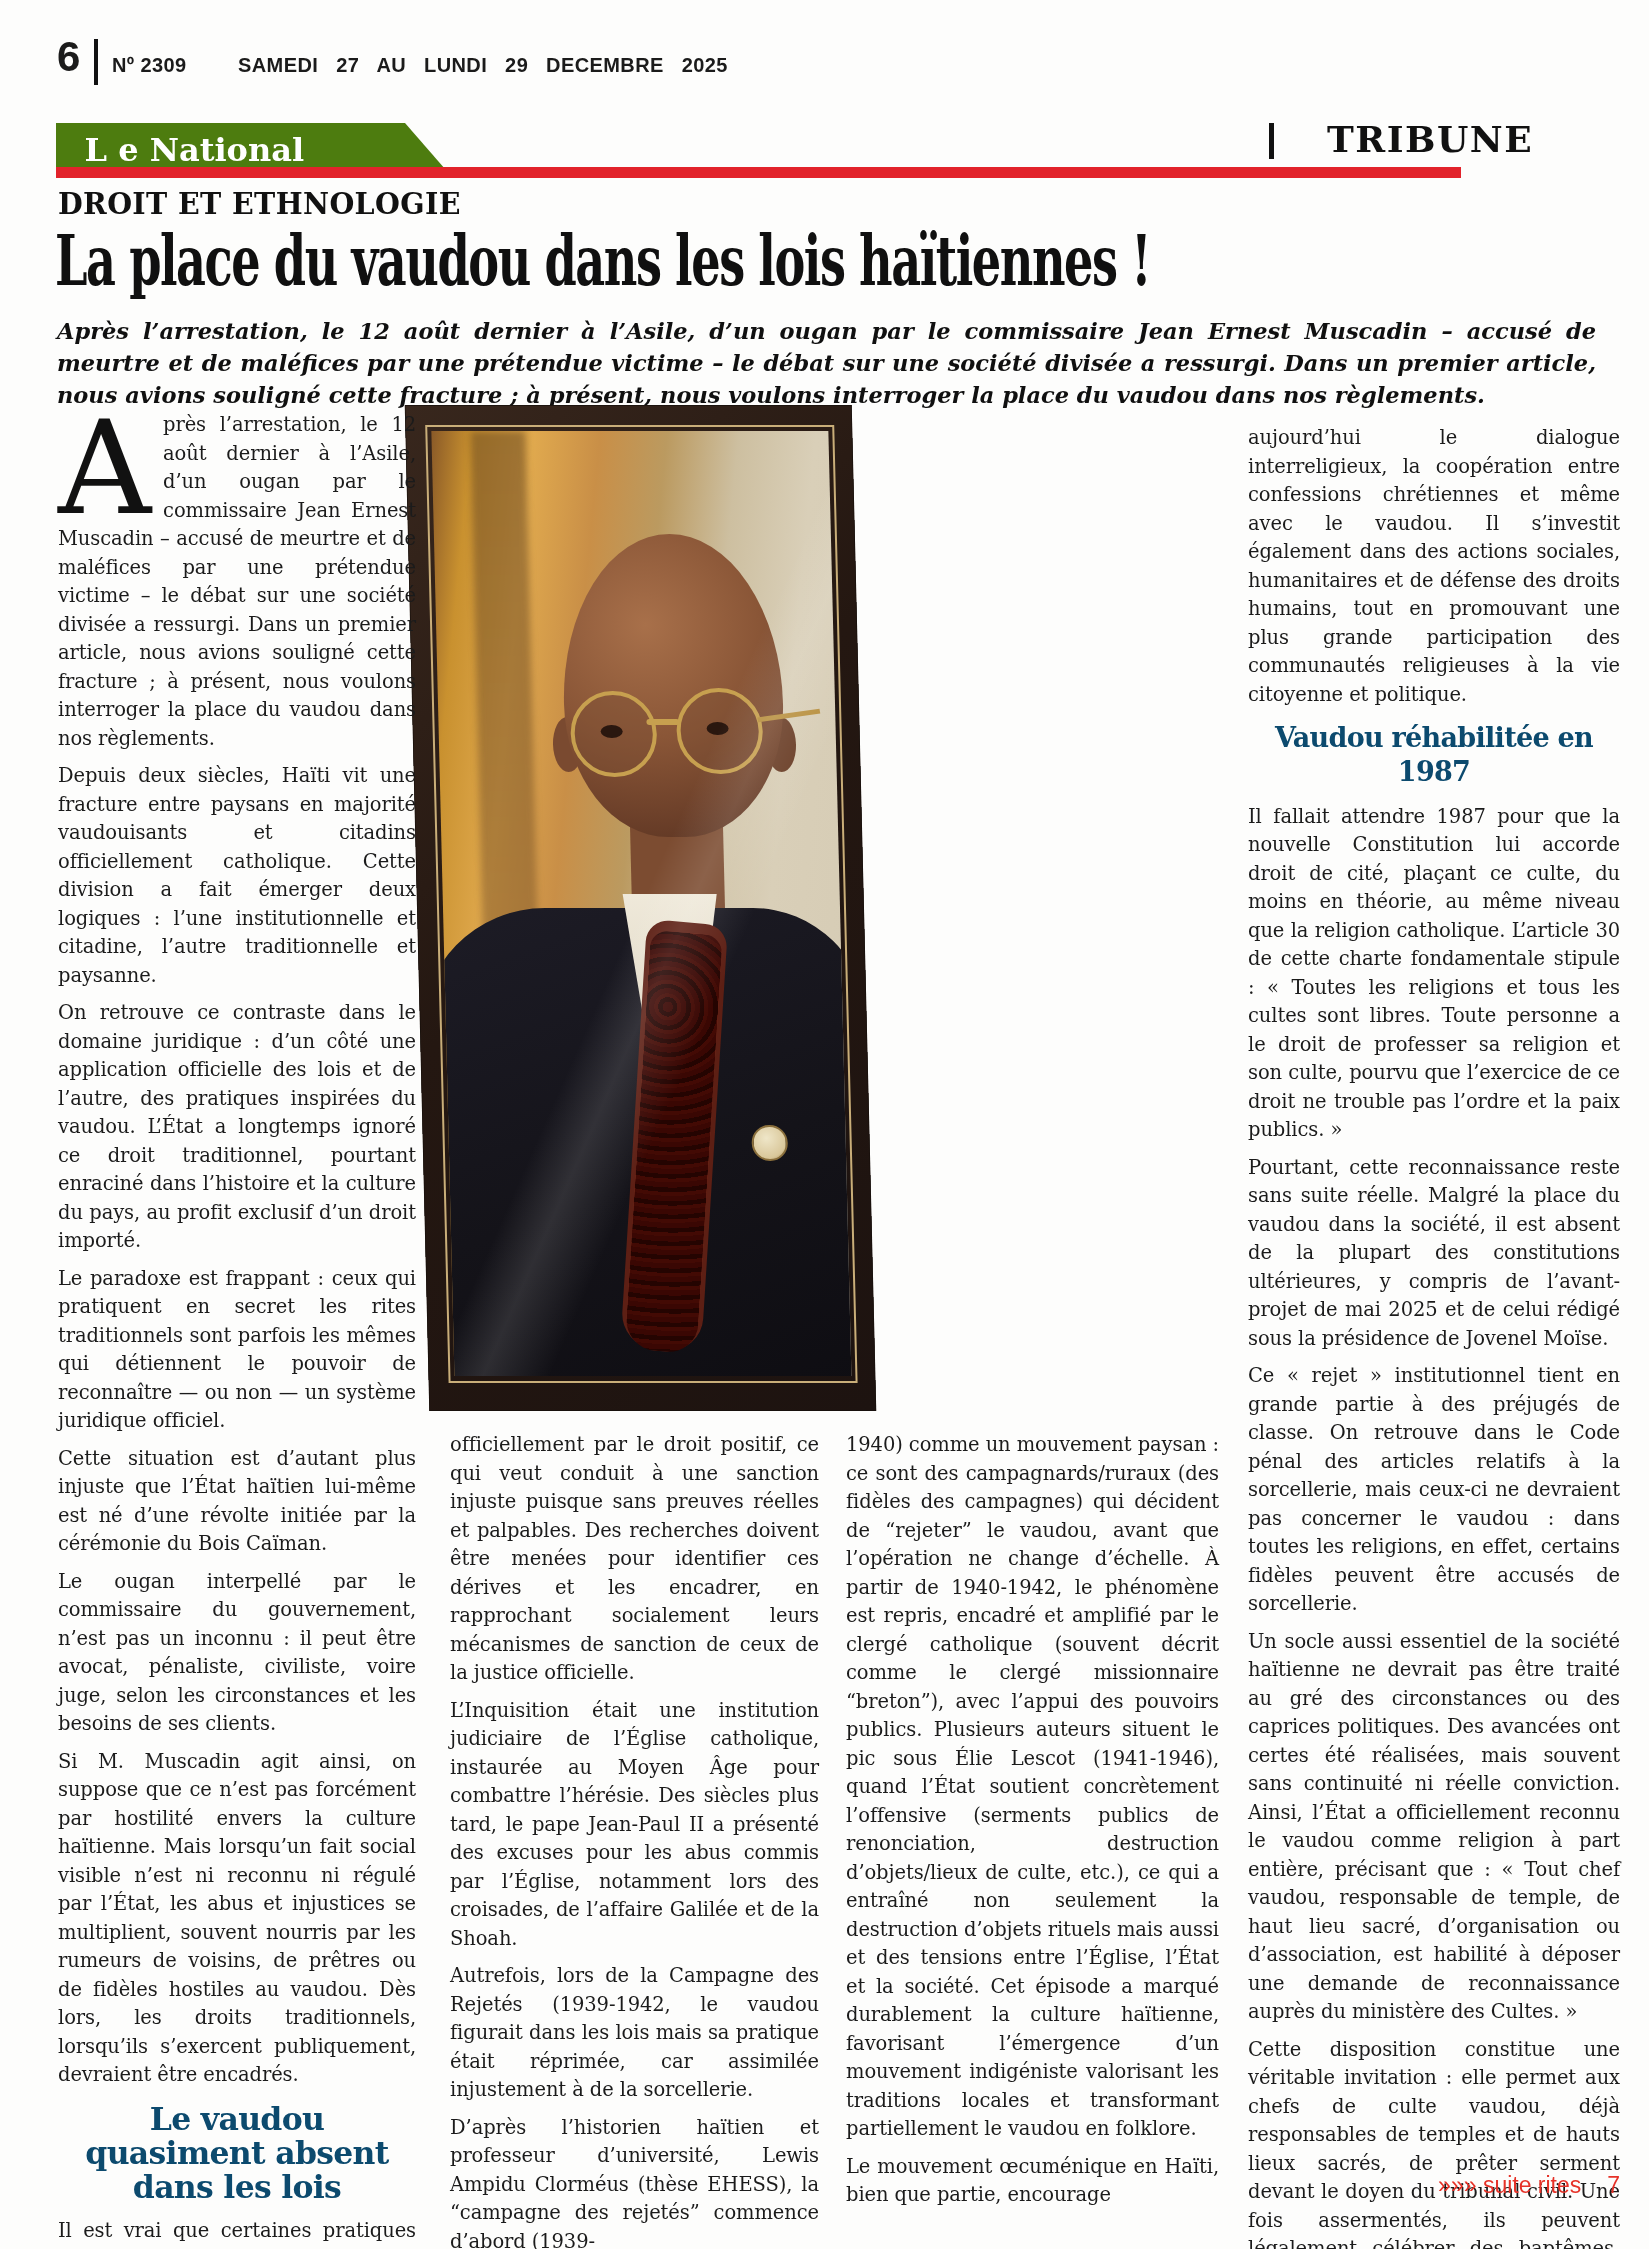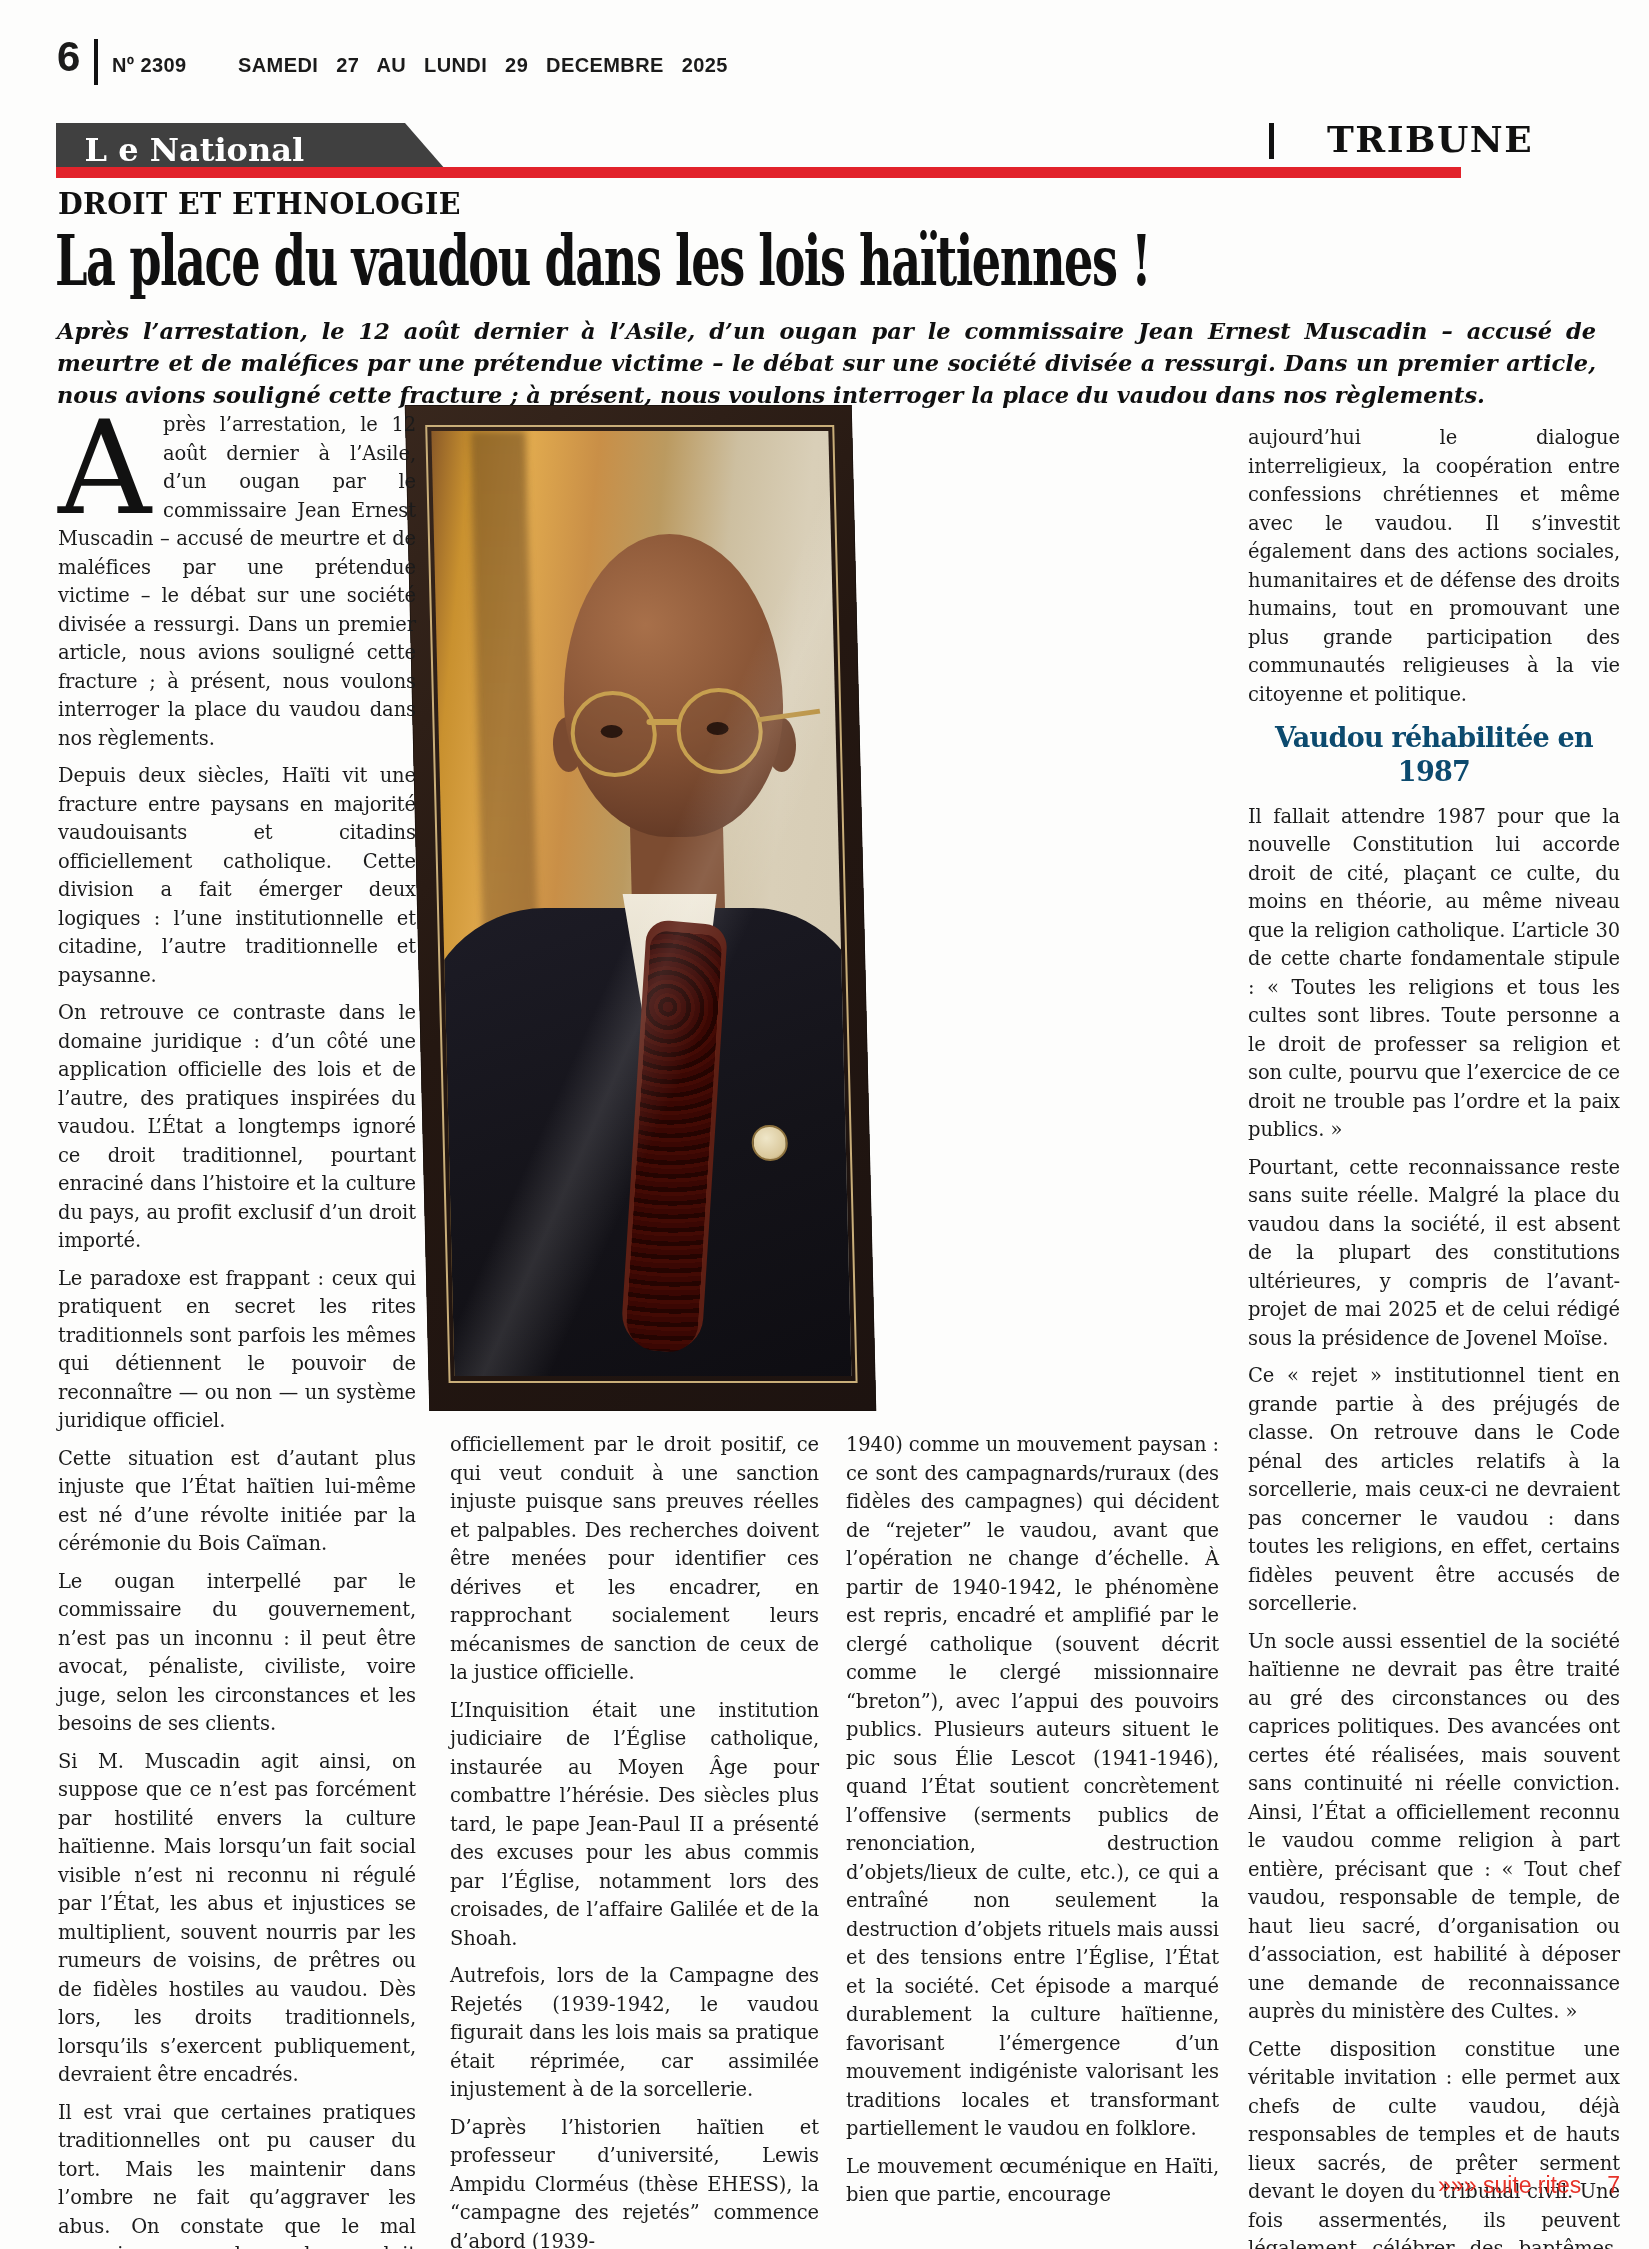--- a/index.html
+++ b/index.html
@@ -6,21 +6,21 @@
   #page{position:relative;width:1650px;height:2250px;background:#fdfdfc;overflow:hidden;
         font-family:"DejaVu Serif", serif;color:#1b1b1b;}
   
   .pagenum{position:absolute;left:57px;top:33px;font-family:"Liberation Sans",sans-serif;
            font-weight:bold;font-size:42px;letter-spacing:-1.5px;}
   .pn-bar{position:absolute;left:94px;top:39px;width:3.7px;height:46px;background:#111;}
   .issue{position:absolute;left:112px;top:54px;font-family:"Liberation Sans",sans-serif;
          font-weight:bold;font-size:20px;letter-spacing:0.4px;}
   .dateline{position:absolute;left:238px;top:54px;font-family:"Liberation Sans",sans-serif;
             font-weight:bold;font-size:20px;word-spacing:12px;letter-spacing:0.4px;}
-  .brand-banner{position:absolute;left:56px;top:123px;width:420px;height:54px;background:#404040;
+  .brand-banner{position:absolute;left:56px;top:123px;width:420px;height:54px;background:#4d7c0f;
                 clip-path:polygon(0 0,349px 0,396px 100%,0 100%);}
   .brand{position:absolute;left:28.5px;top:7.5px;color:#ffffff;font-weight:bold;font-size:32px;}
   .red-strip{position:absolute;left:56px;top:167px;width:1405px;height:10.5px;background:#e2232b;}
   .tribune-bar{position:absolute;left:1269px;top:123px;width:4.5px;height:36px;background:#111;}
   .section{position:absolute;left:1327px;top:118px;font-weight:bold;font-size:36px;
            letter-spacing:1.5px;color:#111;}
   
   .kicker{position:absolute;left:58px;top:186px;font-weight:bold;font-size:30px;
           letter-spacing:0.4px;transform:scaleX(0.95);transform-origin:left top;color:#111;}
   .headline{position:absolute;left:55px;top:219px;margin:0;font-weight:bold;font-size:70px;
@@ -129,20 +129,21 @@
   </div>
 
   <div class="col" id="col1">
     <p><span class="dropcap">A</span><span>près l’arrestation, le 12 août dernier à l’Asile, d’un ougan par le commissaire Jean Ernest Muscadin – accusé de meurtre et de maléfices par une prétendue victime – le débat sur une société divisée a ressurgi. Dans un premier article, nous avions souligné cette fracture ; à présent, nous voulons interroger la place du vaudou dans nos règlements.</span></p>
     <p>Depuis deux siècles, Haïti vit une fracture entre paysans en majorité vaudouisants et citadins officiellement catholique. Cette division a fait émerger deux logiques : l’une institutionnelle et citadine, l’autre traditionnelle et paysanne.</p>
     <p>On retrouve ce contraste dans le domaine juridique : d’un côté une application officielle des lois et de l’autre, des pratiques inspirées du vaudou. L’État a longtemps ignoré ce droit traditionnel, pourtant enraciné dans l’histoire et la culture du pays, au profit exclusif d’un droit importé.</p>
     <p>Le paradoxe est frappant : ceux qui pratiquent en secret les rites traditionnels sont parfois les mêmes qui détiennent le pouvoir de reconnaître — ou non — un système juridique officiel.</p>
     <p>Cette situation est d’autant plus injuste que l’État haïtien lui-même est né d’une révolte initiée par la cérémonie du Bois Caïman.</p>
     <p>Le ougan interpellé par le commissaire du gouvernement, n’est pas un inconnu : il peut être avocat, pénaliste, civiliste, voire juge, selon les circonstances et les besoins de ses clients.</p>
     <p>Si M. Muscadin agit ainsi, on suppose que ce n’est pas forcément par hostilité envers la culture haïtienne. Mais lorsqu’un fait social visible n’est ni reconnu ni régulé par l’État, les abus et injustices se multiplient, souvent nourris par les rumeurs de voisins, de prêtres ou de fidèles hostiles au vaudou. Dès lors, les droits traditionnels, lorsqu’ils s’exercent publiquement, devraient être encadrés.</p>
+    <h3 class="subhead">Le vaudou quasiment absent dans les lois</h3>
     <p>Il est vrai que certaines pratiques traditionnelles ont pu causer du tort. Mais les maintenir dans l’ombre ne fait qu’aggraver les abus. On constate que le mal commis au nom du vaudou produit les mêmes effets que celui reconnu</p>
   </div>
 
   <div class="col" id="col2">
     <p>officiellement par le droit positif, ce qui veut conduit à une sanction injuste puisque sans preuves réelles et palpables. Des recherches doivent être menées pour identifier ces dérives et les encadrer, en rapprochant socialement leurs mécanismes de sanction de ceux de la justice officielle.</p>
     <p>L’Inquisition était une institution judiciaire de l’Église catholique, instaurée au Moyen Âge pour combattre l’hérésie. Des siècles plus tard, le pape Jean-Paul II a présenté des excuses pour les abus commis par l’Église, notamment lors des croisades, de l’affaire Galilée et de la Shoah.</p>
     <p>Autrefois, lors de la Campagne des Rejetés (1939-1942, le vaudou figurait dans les lois mais sa pratique était réprimée, car assimilée injustement à de la sorcellerie.</p>
     <p>D’après l’historien haïtien et professeur d’université, Lewis Ampidu Clorméus (thèse EHESS), la “campagne des rejetés” commence d’abord (1939-</p>
   </div>
 

